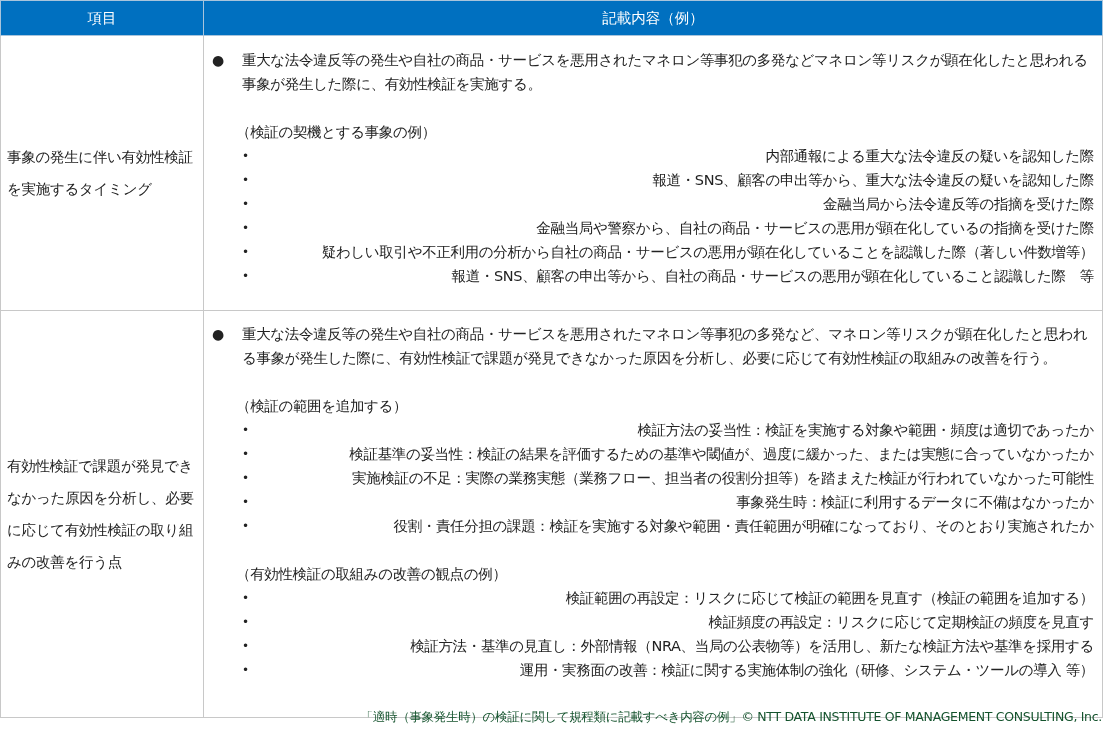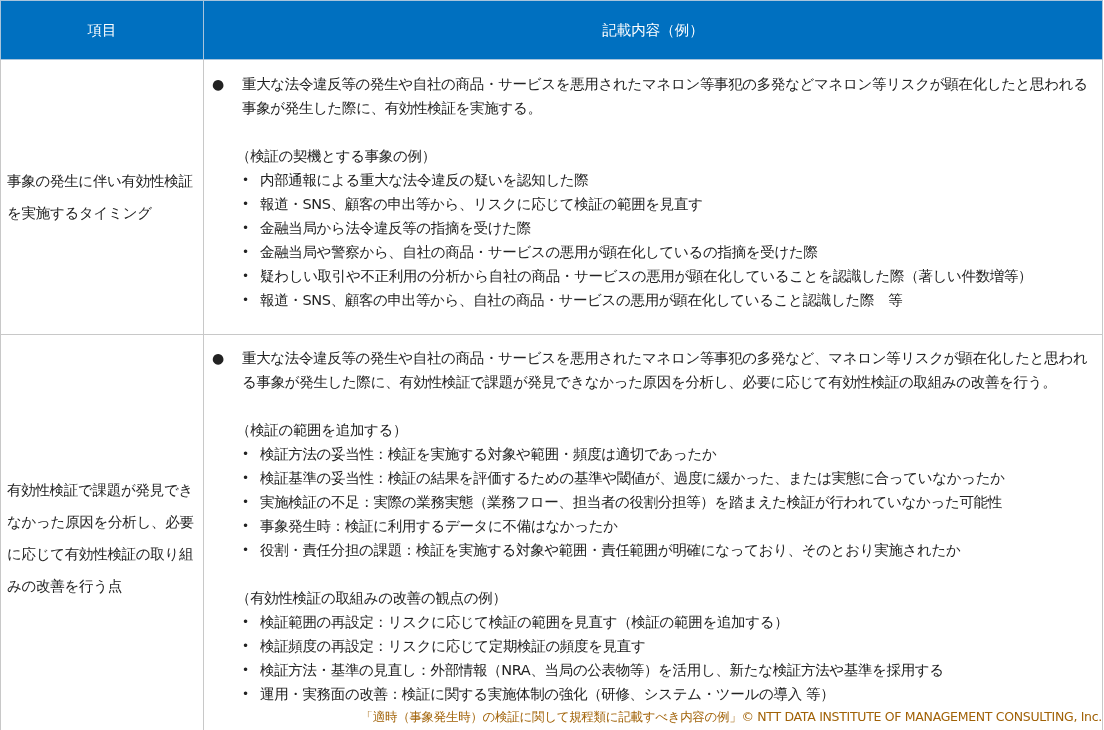--- a/index.html
+++ b/index.html
@@ -18,21 +18,21 @@
   .table {
     position: absolute;
     left: 0;
     top: 0;
     width: 1103px;
     border-collapse: collapse;
     table-layout: fixed;
   }
   .table th, .table td {
     border: 1px solid #c8c8c8;
-    padding: 12px;
+    padding: 0;
   }
   .table th {
     background: #0070c0;
     color: #ffffff;
     font-weight: normal;
     font-size: 14.5px;
     height: 34px;
     text-align: center;
     border-color: #a8c4dc;
   }
@@ -73,27 +73,27 @@
     padding: 0 0 0 30px;
   }
   .bullets li {
     display: flex;
     letter-spacing: -0.35px;
   }
   .bullets .b {
     flex: 0 0 18px;
     font-size: 12px;
   }
-  .bullets .t { flex: 1; white-space: nowrap; }
+  .bullets .t { flex: 1; white-space: nowrap; text-align: right; }
   .footer {
     position: absolute;
     right: 2px;
     top: 709px;
     font-size: 12.5px;
-    color: #a16207;
+    color: #14532d;
     letter-spacing: -0.3px;
     white-space: nowrap;
   }
 </style>
 </head>
 <body>
 
 <table class="table">
   <colgroup>
     <col class="col-item">
@@ -116,21 +116,21 @@
         </div>
         <div class="spacer"></div>
         <div class="sub-title">（検証の契機とする事象の例）</div>
         <ul class="bullets">
           <li>
               <span class="b">•</span>
               <span class="t">内部通報による重大な法令違反の疑いを認知した際</span>
             </li>
           <li>
               <span class="b">•</span>
-              <span class="t">報道・SNS、顧客の申出等から、リスクに応じて検証の範囲を見直す</span>
+              <span class="t">報道・SNS、顧客の申出等から、重大な法令違反の疑いを認知した際</span>
             </li>
           <li>
               <span class="b">•</span>
               <span class="t">金融当局から法令違反等の指摘を受けた際</span>
             </li>
           <li>
               <span class="b">•</span>
               <span class="t">金融当局や警察から、自社の商品・サービスの悪用が顕在化しているの指摘を受けた際</span>
             </li>
           <li>

